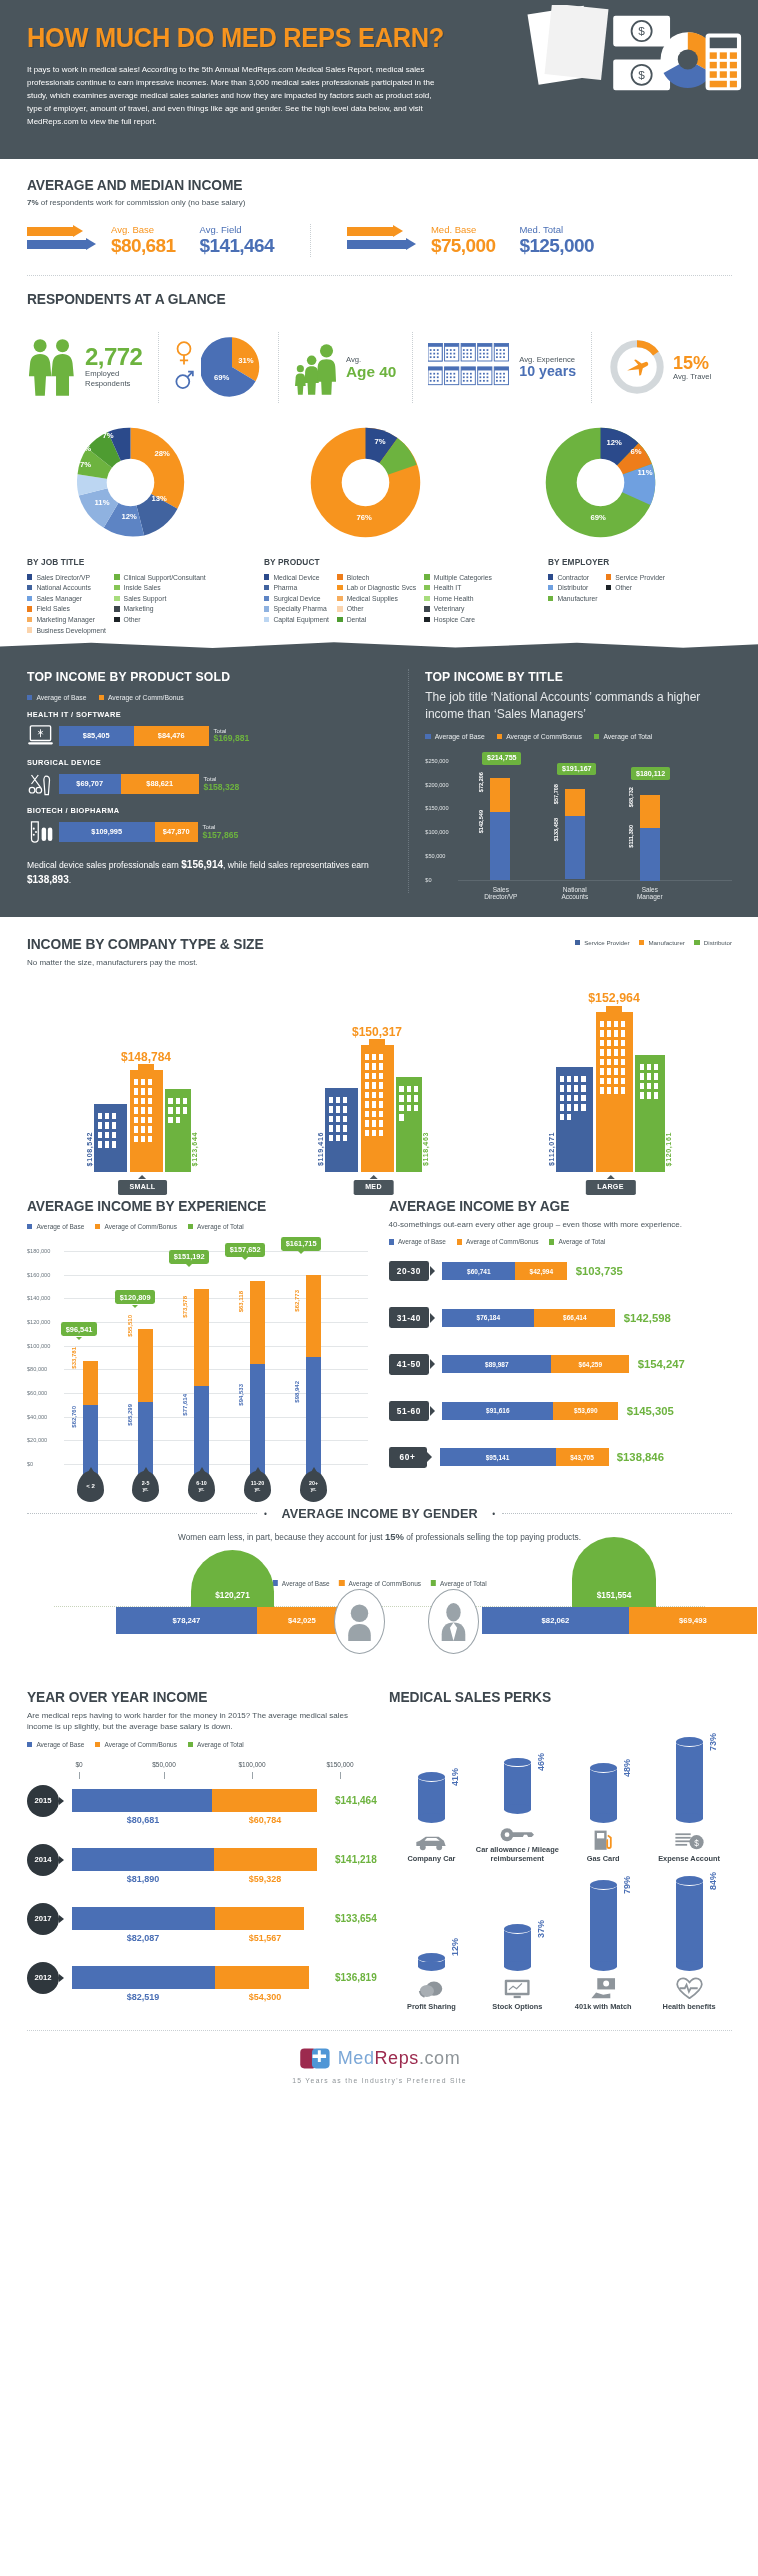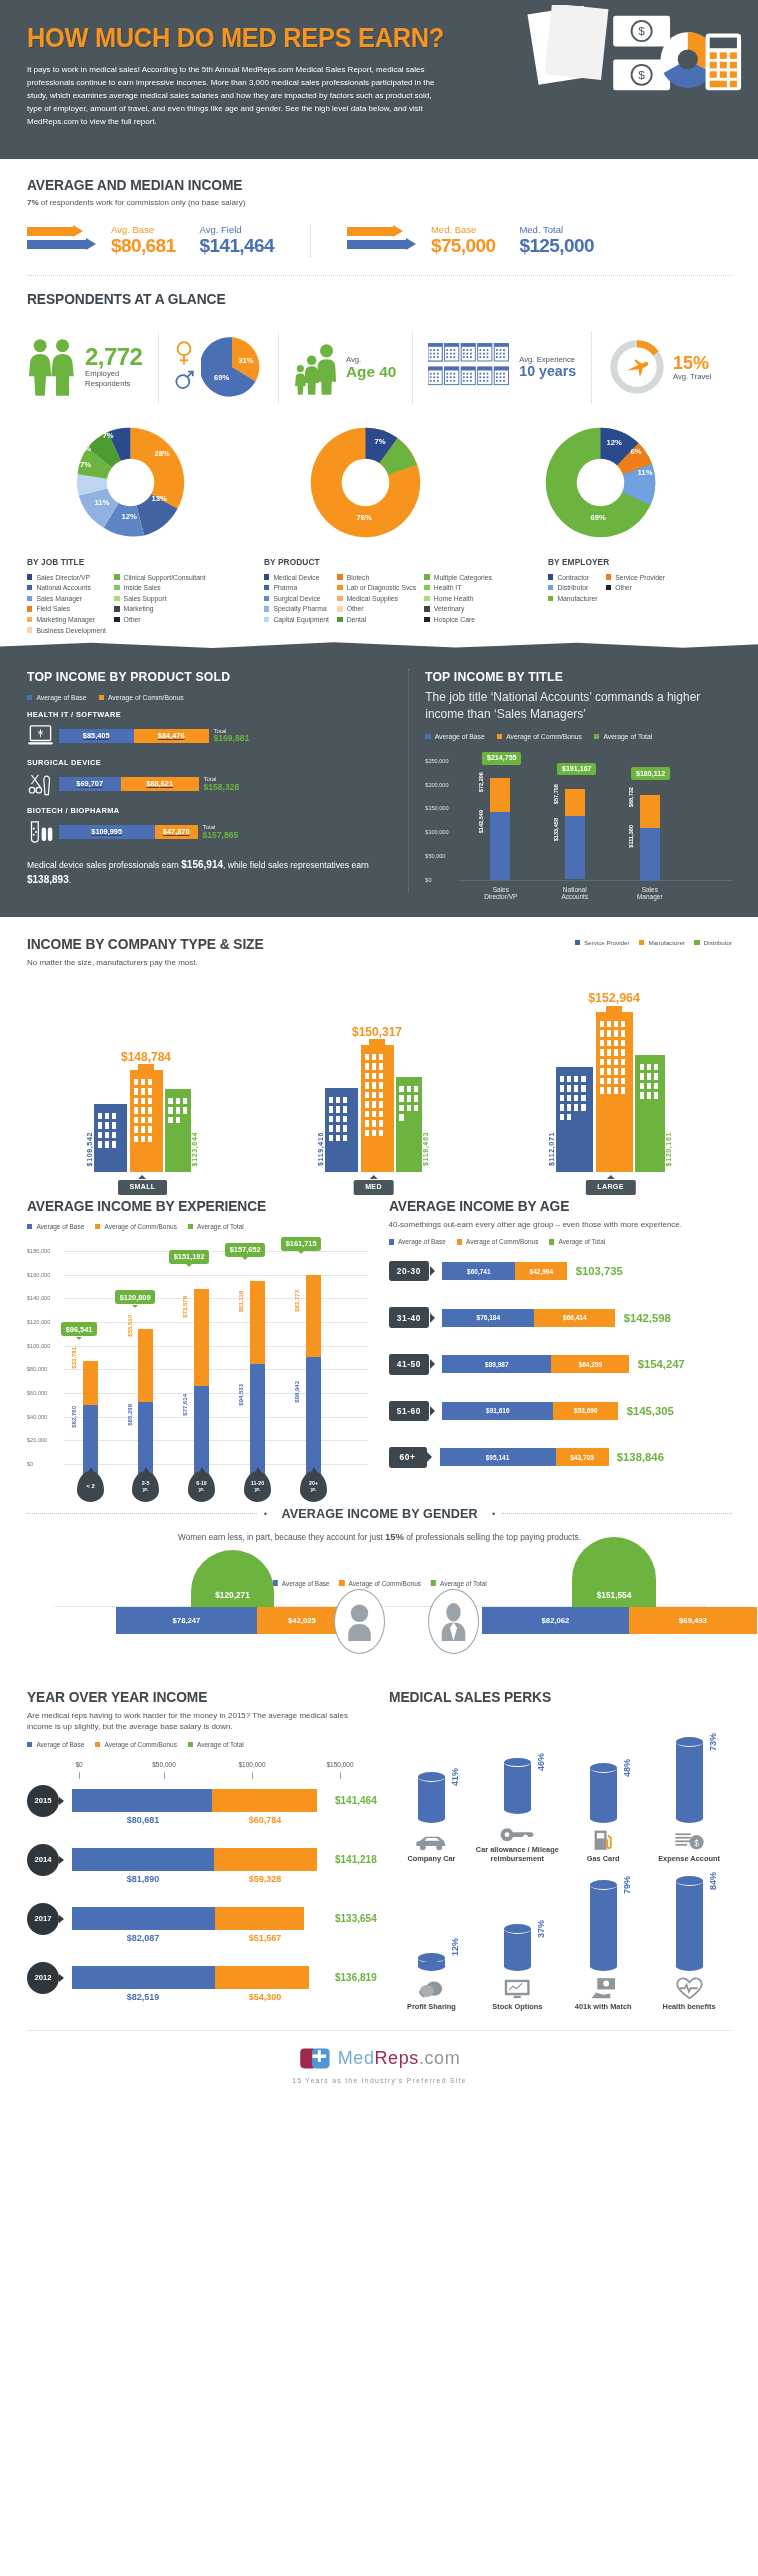--- a/index.html
+++ b/index.html
@@ -113,21 +113,21 @@
   .dark-left { width: 53%; }
   .dark-right { width: 47%; border-left: 0.6px dotted #6d7880; padding-left: 16.6px; }
   .dark-title { font-size: 13px; font-weight: bold; color: #fff; letter-spacing: 0.2px; transform: scaleX(.94); transform-origin: left; }
   .dark-sub { color: #e6e9eb; font-size: 12px; margin-top: 4.7px; line-height: 1.45; }
   .dk-legend { display: flex; gap: 12px; margin-top: 9.5px; }
   .dk-legend .li { color: #e9ecee; font-size: 6.8px; }
   .prod-group { margin-top: 9.5px; }
   .prod-name { font-size: 7.4px; font-weight: bold; color: #fff; letter-spacing: 0.4px; margin-bottom: 3.6px; }
   .prod-row { display: flex; align-items: center; gap: 4.7px; }
   .prod-icon { width: 27px; height: 26px; flex: 0 0 27px; }
-  .bar-stack { display: flex; height: 14px; text-decoration: underline; }
+  .bar-stack { display: flex; height: 20px; }
   .bar-seg { display: flex; align-items: center; justify-content: center; color: #fff; font-size: 7.4px; font-weight: bold; }
   .bar-base { background: #4a6fb5; }
   .bar-comm { background: #f7941e; }
   .total-box { font-size: 6.2px; color: #e3e6e8; line-height: 1.1; }
   .total-box .tv { font-size: 8.6px; font-weight: bold; color: #6db33f; }
   .dark-note { color: #fff; font-size: 8.6px; line-height: 1.5; margin-top: 12px; }
   .dark-note b { font-weight: bold; font-size: 10px; }
 
   
   .colchart { margin-top: 8.3px; position: relative; height: 145px; }

